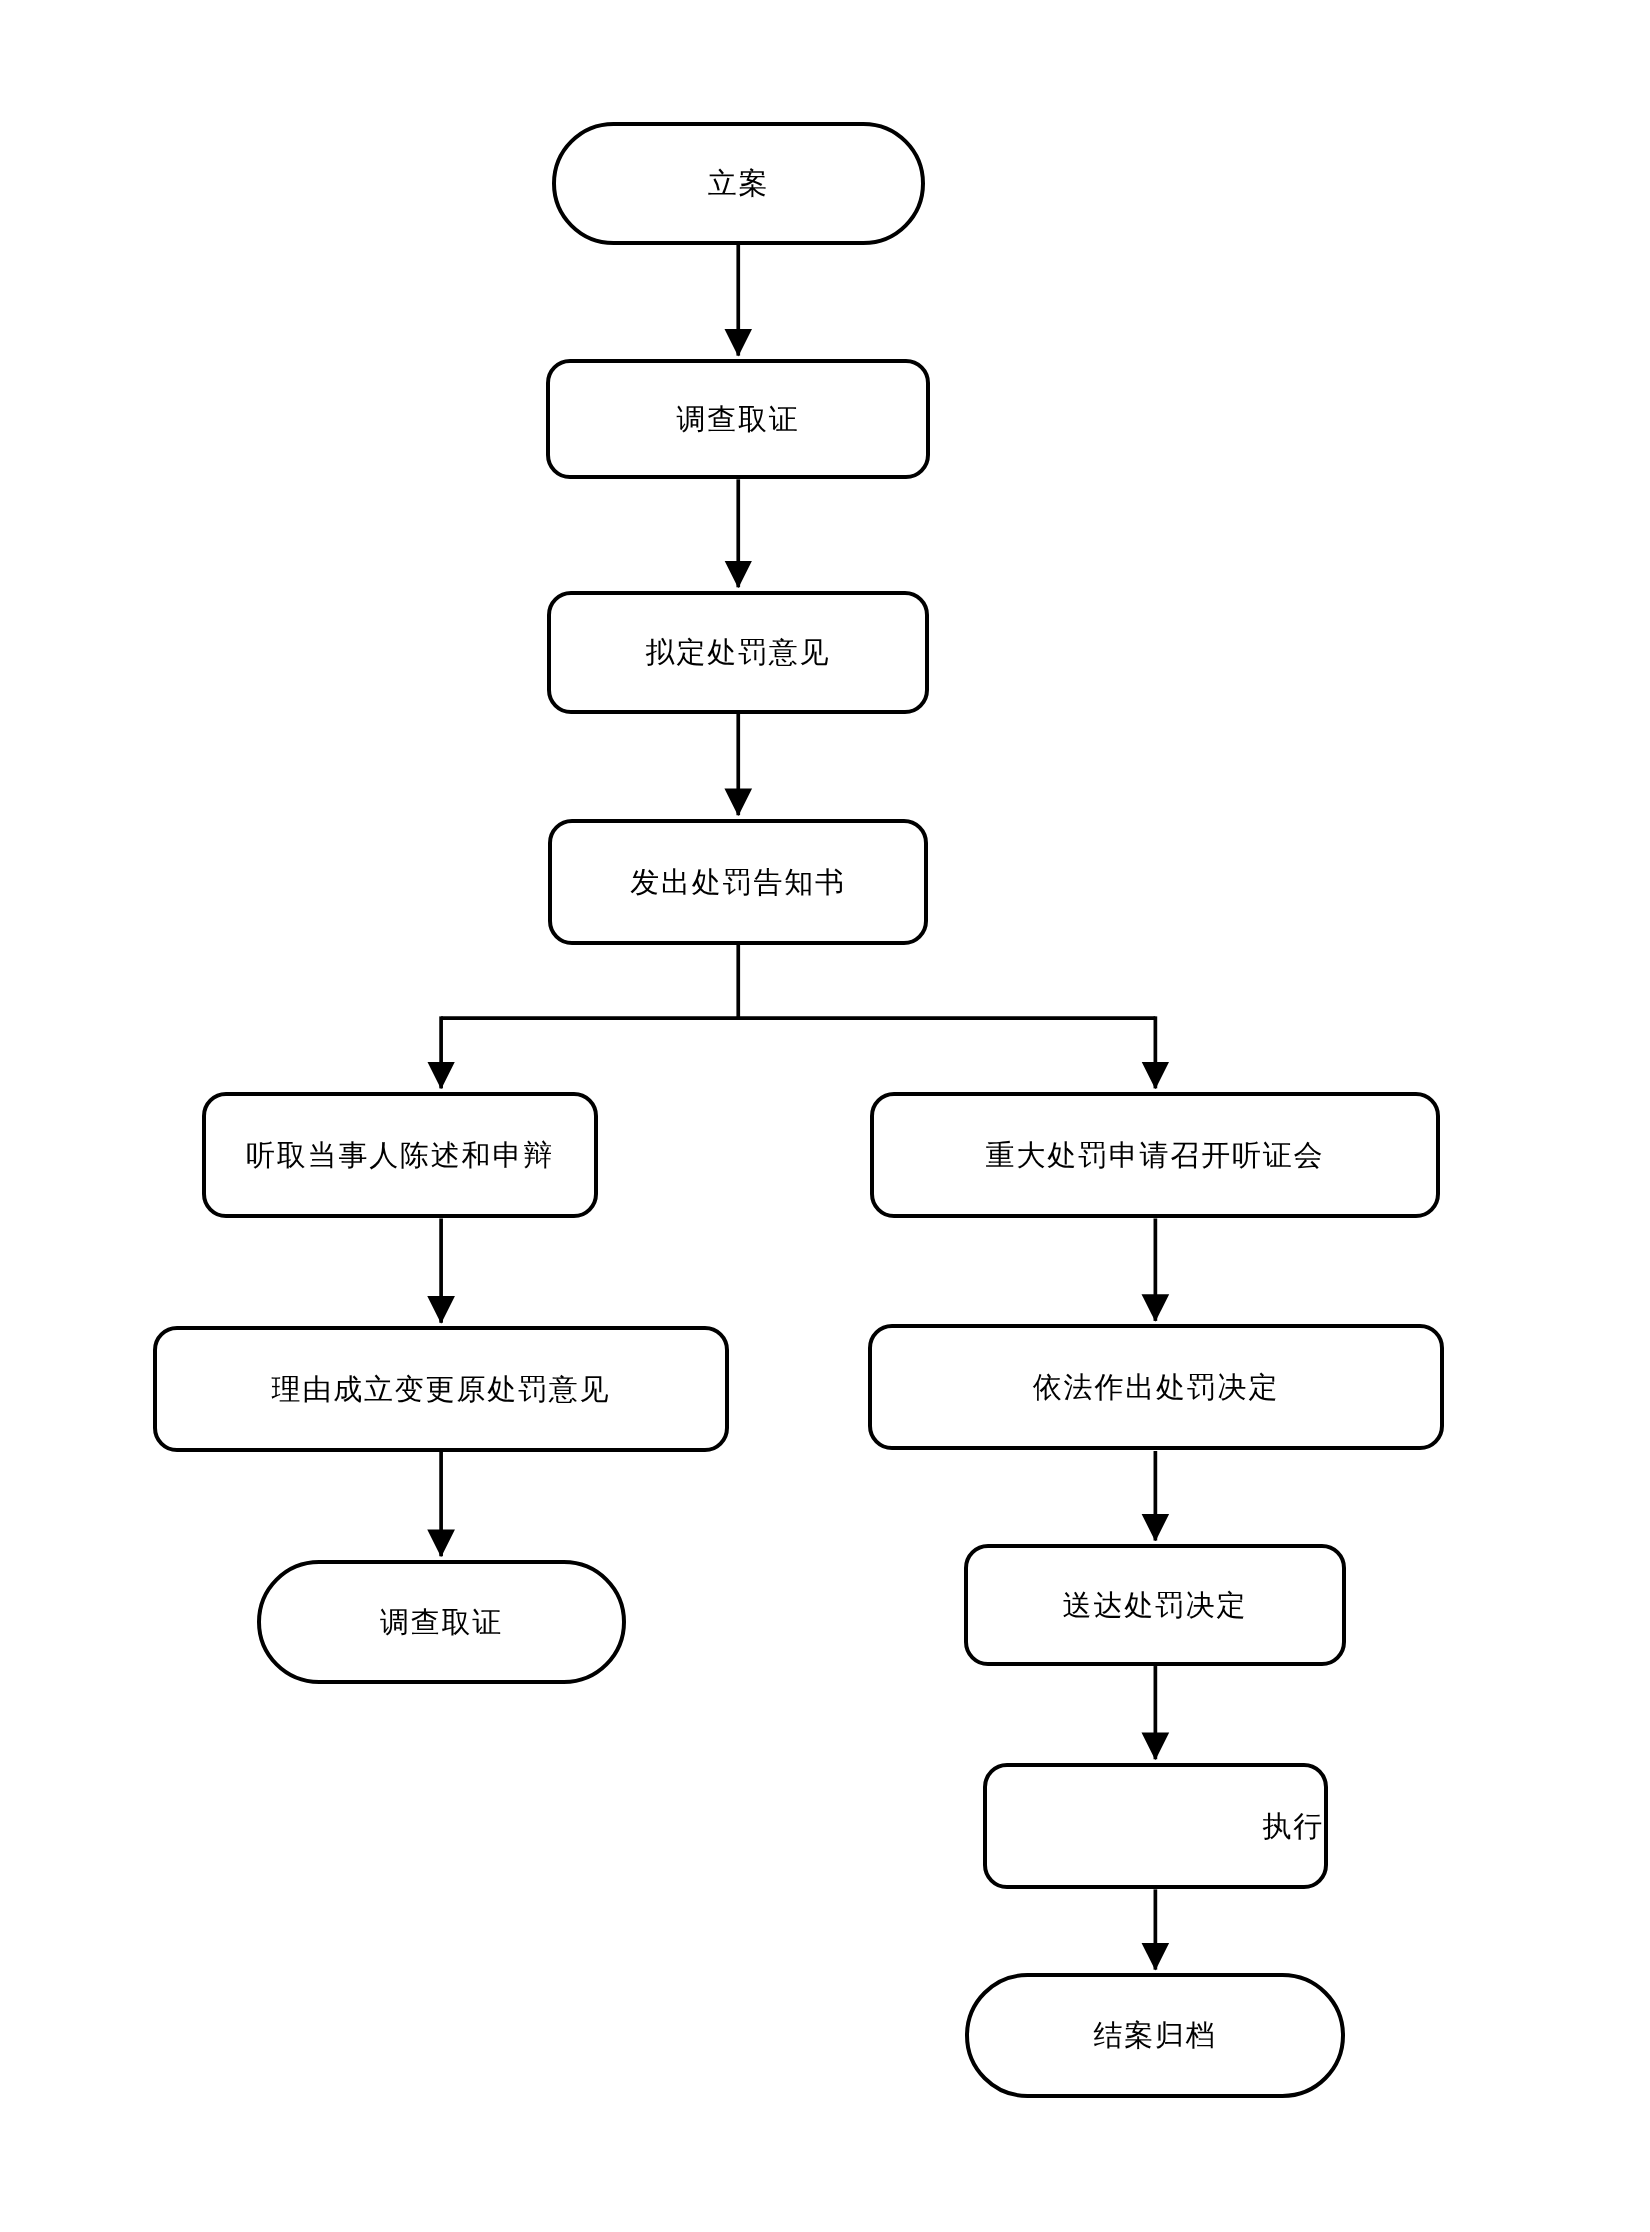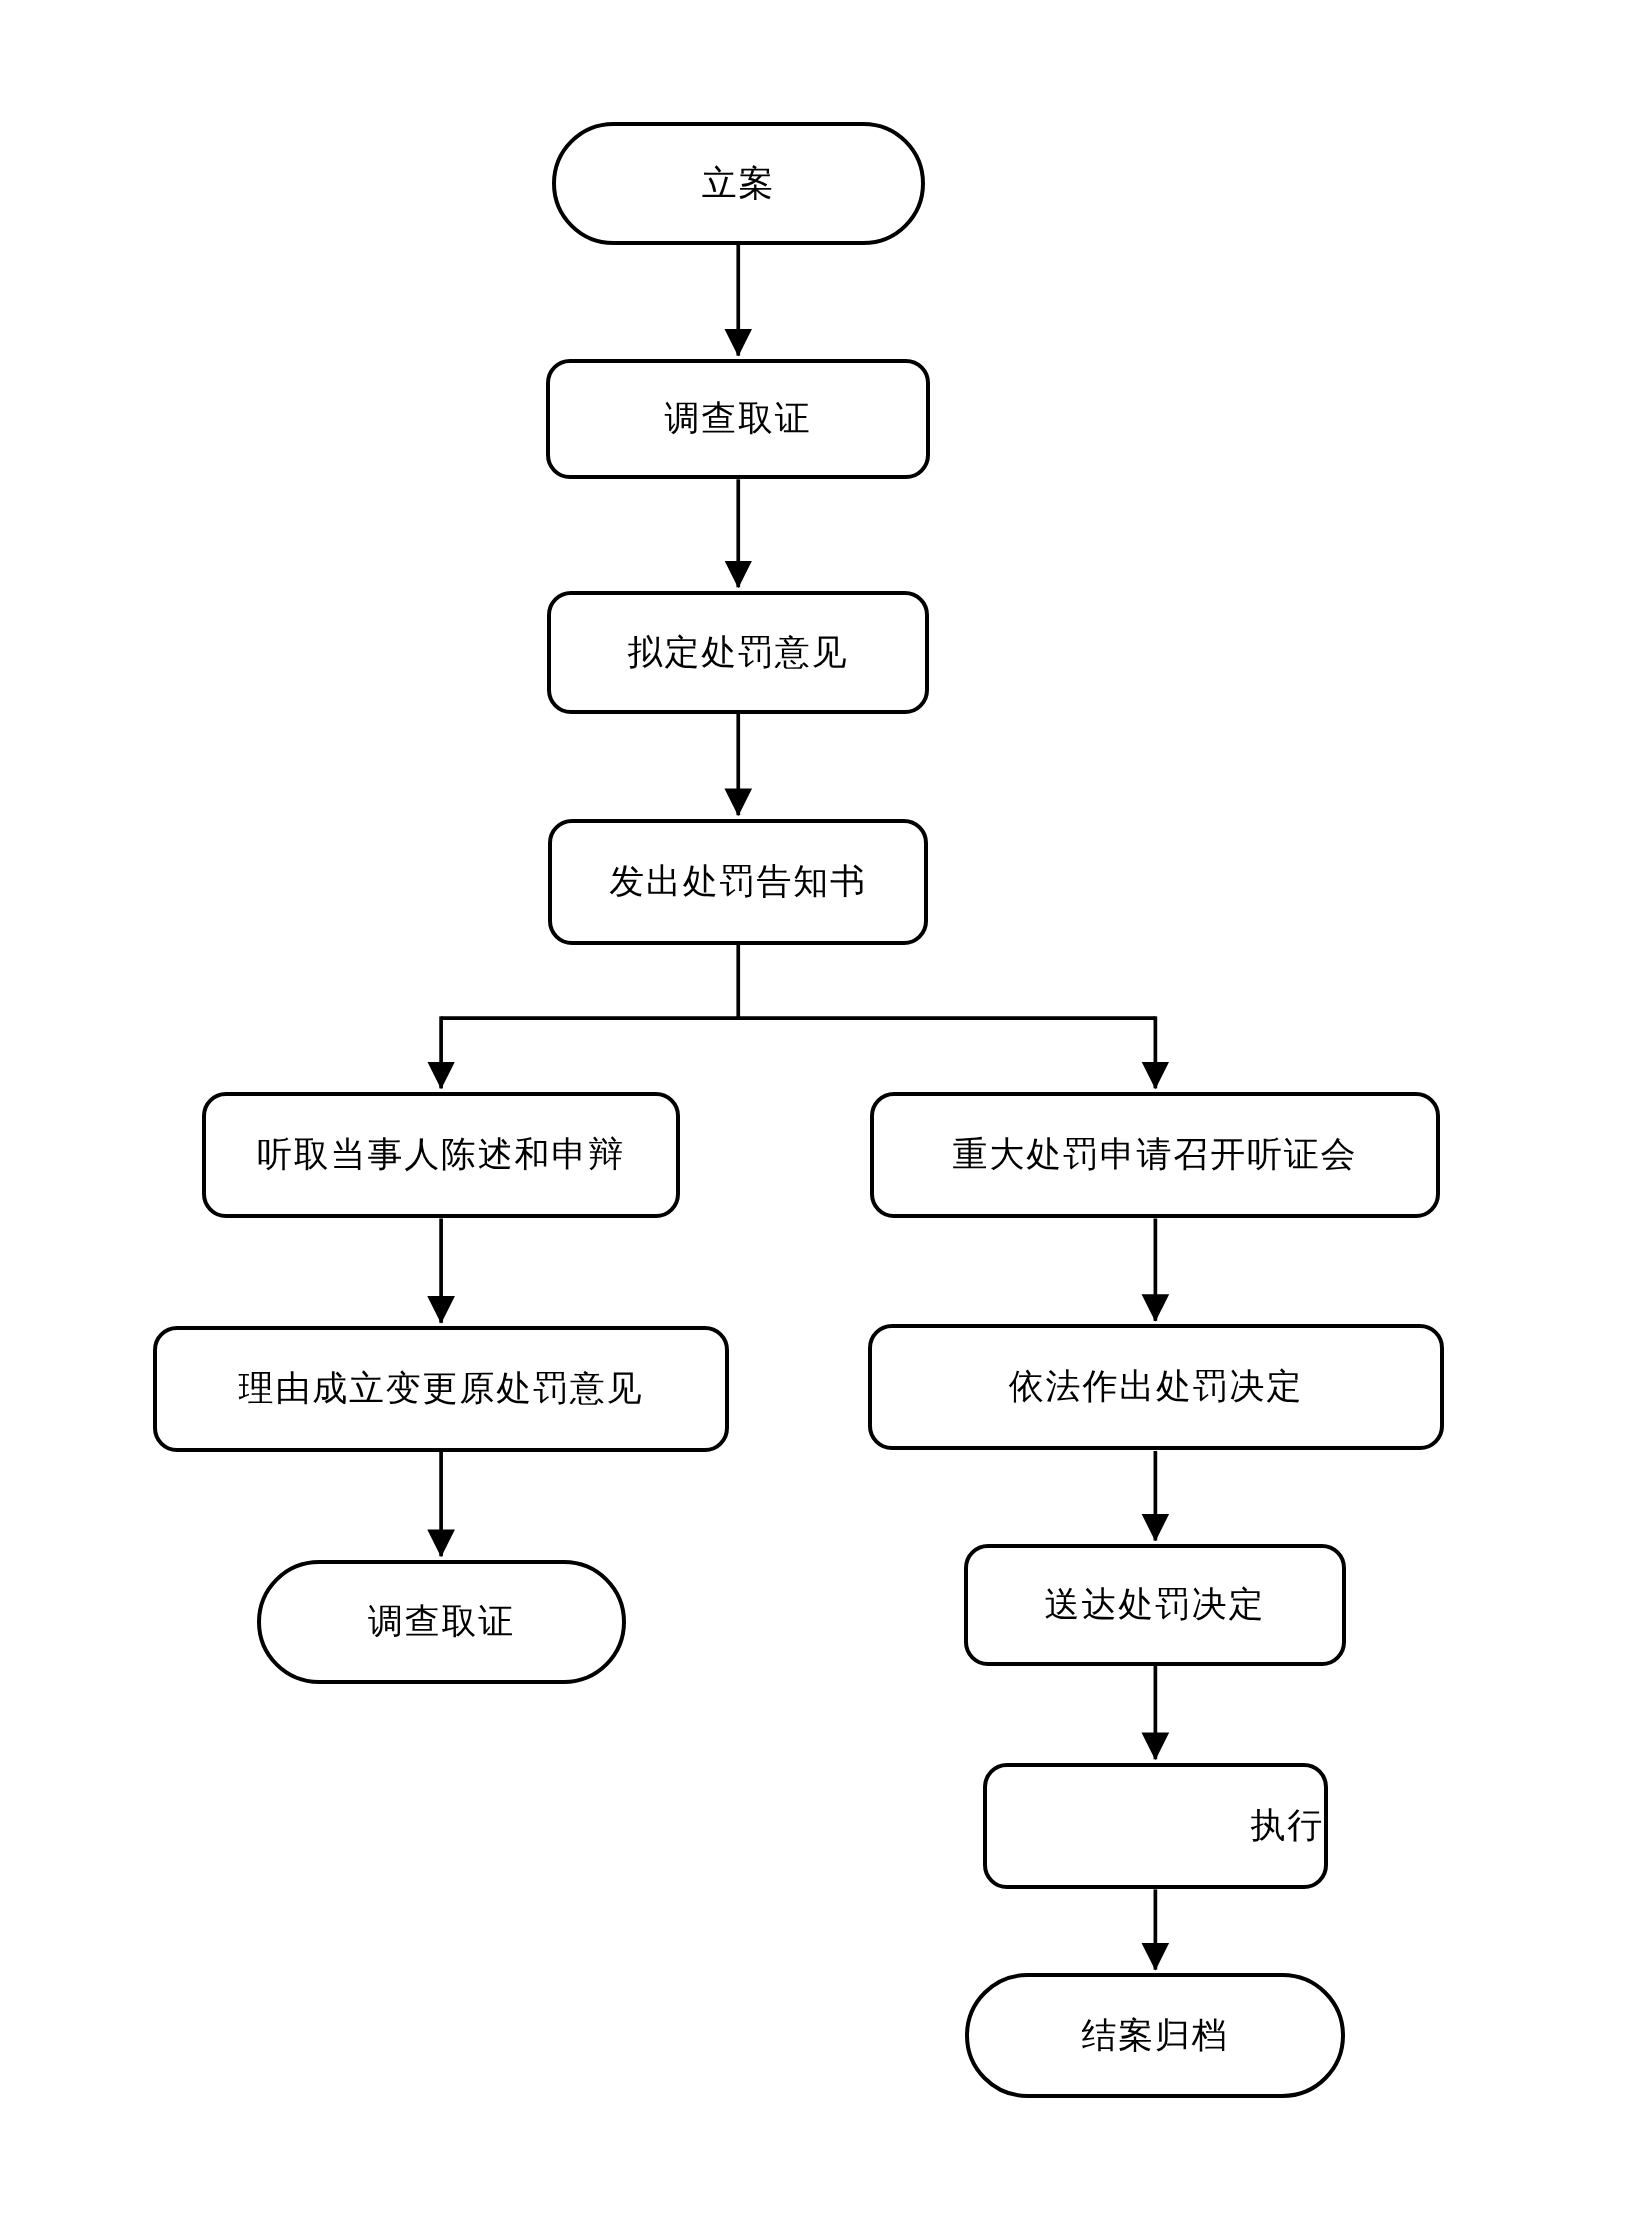--- a/index.html
+++ b/index.html
@@ -35,21 +35,21 @@
     display: flex;
     align-items: center;
     justify-content: center;
     text-align: center;
   }
   .node.stadium {
     border-radius: 65px;
   }
   .node-label {
     color: #000000;
-    font-size: 35px;
+    font-size: 29px;
     letter-spacing: 1.8px;
     line-height: 1.2;
     white-space: nowrap;
   }
 </style>
 </head>
 <body>
 
 <div class="canvas">
 
@@ -86,21 +86,21 @@
   </div>
 
   <div class="node process" style="left:547px; top:591px; width:382px; height:123px;">
     <span class="node-label">拟定处罚意见</span>
   </div>
 
   <div class="node process" style="left:548px; top:819px; width:380px; height:126px;">
     <span class="node-label">发出处罚告知书</span>
   </div>
 
-  <div class="node process" style="left:202px; top:1092px; width:478px; height:126px;">
+  <div class="node process" style="left:202px; top:1092px; width:396px; height:126px;">
     <span class="node-label">听取当事人陈述和申辩</span>
   </div>
 
   <div class="node process" style="left:153px; top:1326px; width:576px; height:126px;">
     <span class="node-label">理由成立变更原处罚意见</span>
   </div>
 
   <div class="node stadium" style="left:257px; top:1560px; width:369px; height:124px;">
     <span class="node-label">调查取证</span>
   </div>

